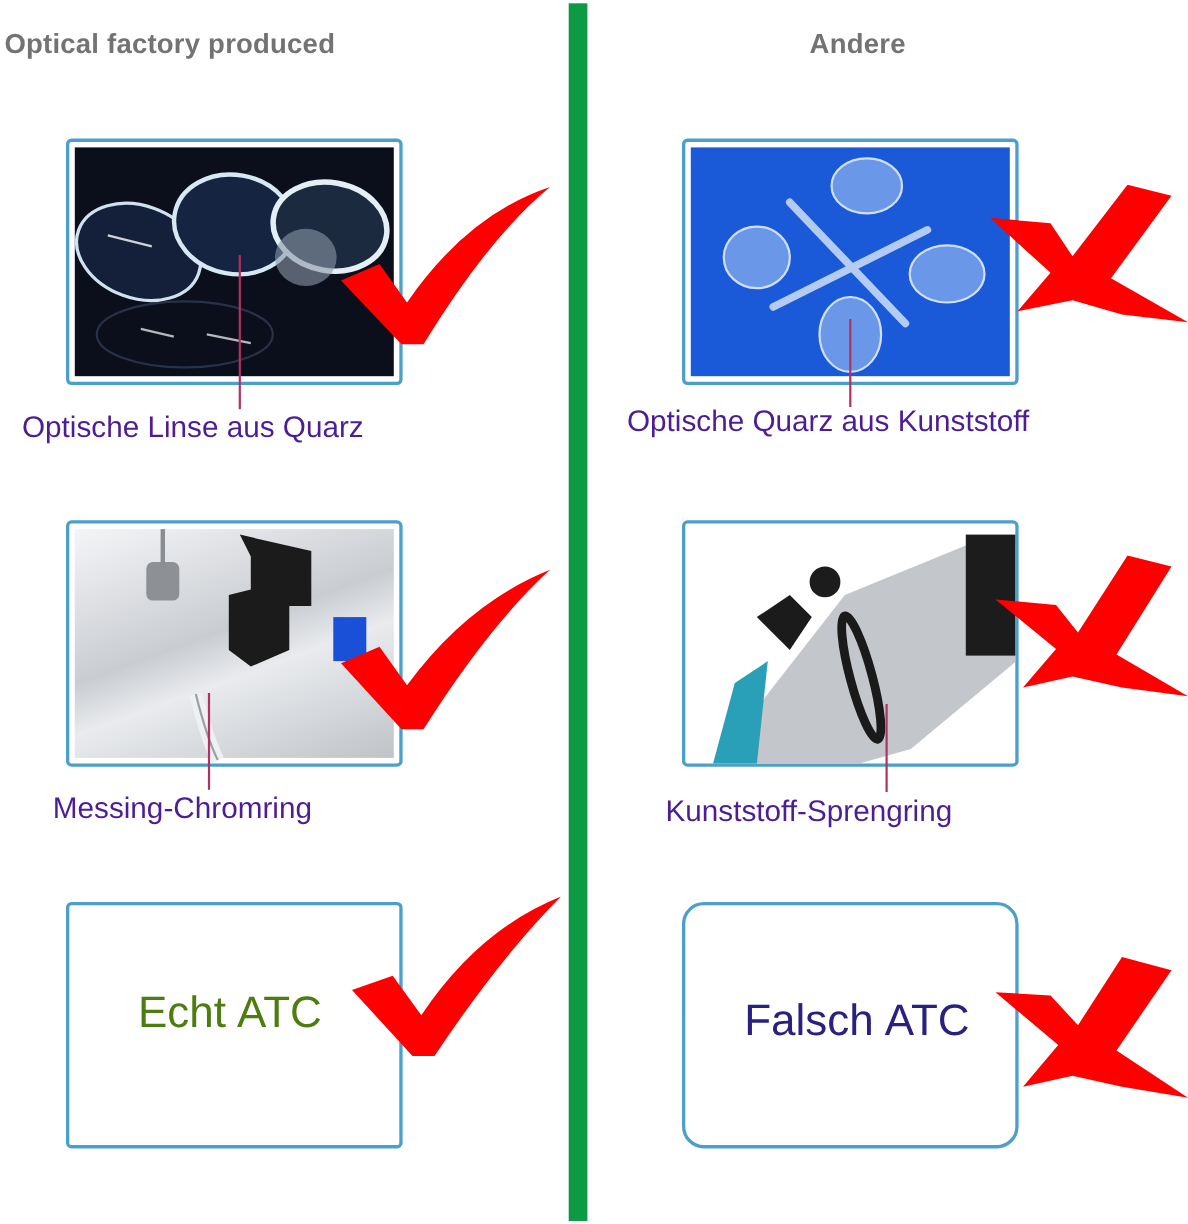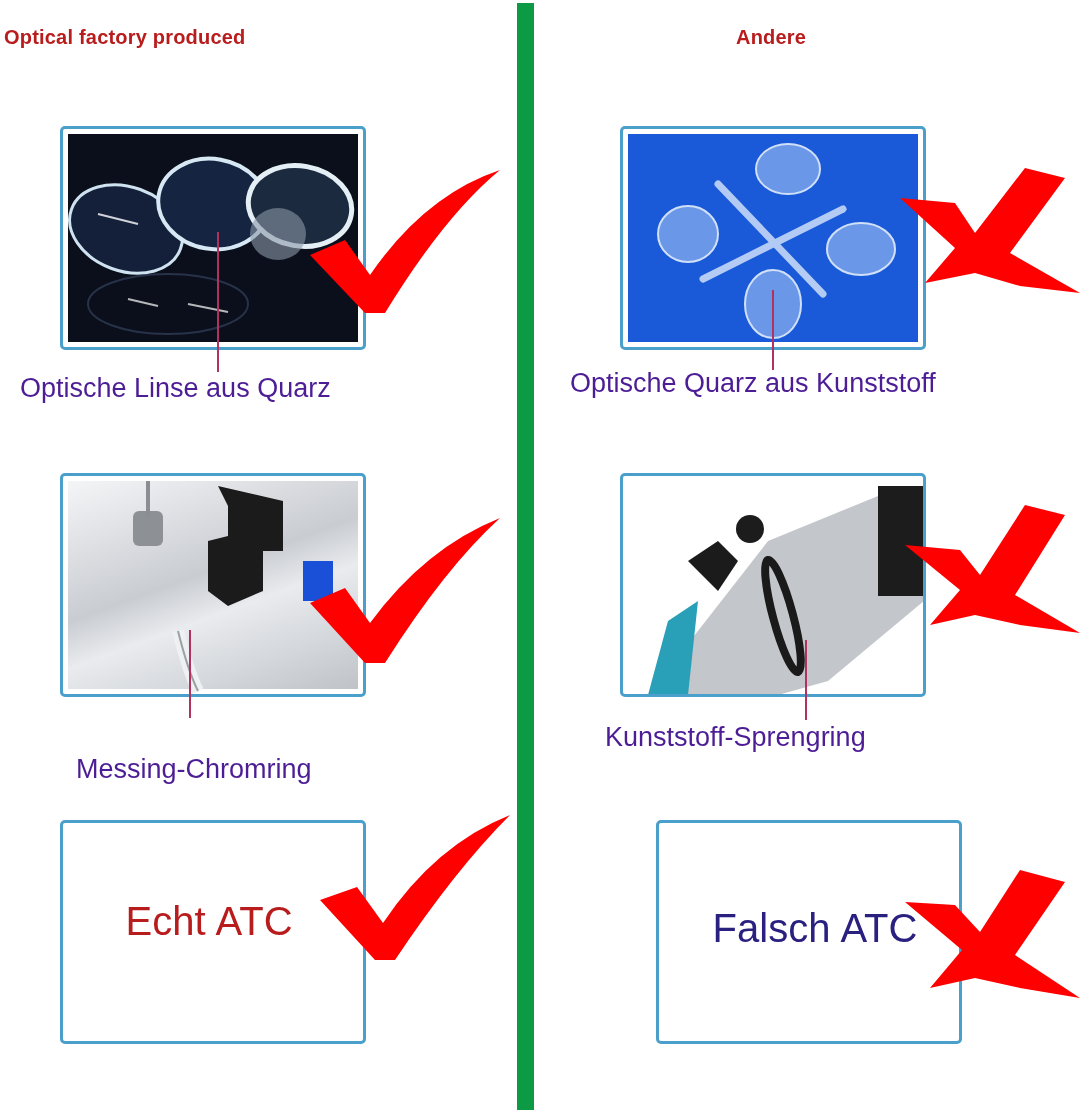--- a/index.html
+++ b/index.html
@@ -1,17 +1,17 @@
 <!DOCTYPE html>
 <html><head>
 <meta charset="utf-8">
 <style>
   html, body { margin:0; padding:0; background:#ffffff; }
   body { width:1080px; height:1113px; position:relative; overflow:hidden; font-family:"Liberation Sans", sans-serif; }
-  .heading { position:absolute; font-weight:bold; font-size:20px; color:#b91c1c; letter-spacing:0.2px; }
+  .heading { position:absolute; font-weight:bold; font-size:25px; color:#737373; letter-spacing:0.2px; }
   .divider { position:absolute; left:517px; top:3px; width:17px; height:1107px; background:#0c9a44; }
   .box { position:absolute; width:306px; height:224px; border:3px solid #4a9fcb; border-radius:5px; background:#fff; box-sizing:border-box; overflow:hidden; }
   .photo { position:absolute; left:5px; top:5px; right:5px; bottom:5px; }
   .caption { position:absolute; font-size:27px; color:#4c1d95; white-space:nowrap; }
   .leader { position:absolute; width:2px; background:#b2325f; }
   .mark { position:absolute; }
   .atc { position:absolute; left:0; right:0; top:0; bottom:0; display:flex; align-items:center; justify-content:center; font-size:40px; }
   .atc b { font-weight:normal; margin-left:10px; }
 </style>
 </head>
@@ -70,21 +70,21 @@
       <rect x="65" y="30" width="30" height="35" rx="6" fill="#8d9196"></rect>
       <rect x="78" y="0" width="4" height="35" fill="#8a8e92"></rect>
       <path d="M150,5 L215,20 L215,70 L195,70 L195,110 L160,125 L140,110 L140,60 L160,55 L160,25 Z" fill="#1b1b1b"></path>
       <rect x="235" y="80" width="30" height="40" fill="#1a4fd8"></rect>
       <path d="M110,150 Q120,190 130,210" stroke="#eef0f2" stroke-width="12" fill="none"></path>
       <path d="M110,150 Q120,190 130,210" stroke="#9aa0a6" stroke-width="2" fill="none"></path>
     </svg>
   </div>
 </div>
 <div class="leader" style="left:189px; top:630px; height:88px;"></div>
-<div class="caption" style="left:76px; top:720px;margin-top:34px;">Messing-Chromring</div>
+<div class="caption" style="left:48px; top:720px;">Messing-Chromring</div>
 <svg class="mark" style="left:305px; top:518px;" width="200" height="150" viewBox="0 0 200 150">
   <path d="M5,85 L40,70 L65,105 Q120,30 195,0 Q140,50 80,145 L60,145 Z" fill="#ff0000"></path>
 </svg>
 
 <div class="box" style="left:620px; top:473px;">
   <div class="photo" style="background:#ffffff;">
     <svg width="296" height="214" viewBox="0 0 296 214">
       <path d="M20,214 L140,60 L250,15 L296,15 L296,120 L200,200 L150,214 Z" fill="#c3c6ca"></path>
       <rect x="250" y="5" width="46" height="110" fill="#1c1c1c"></rect>
       <path d="M60,80 L90,60 L110,80 L90,110 Z" fill="#1b1b1b"></path>
@@ -94,30 +94,30 @@
     </svg>
   </div>
 </div>
 <div class="leader" style="left:805px; top:640px; height:80px;"></div>
 <div class="caption" style="left:605px; top:722px;">Kunststoff-Sprengring</div>
 <svg class="mark" style="left:900px; top:505px;" width="180" height="130" viewBox="0 0 180 130">
   <path d="M5,40 L60,45 L80,70 L125,0 L165,10 L115,90 L180,128 L120,120 L75,110 L30,120 L60,85 Z" fill="#ff0000"></path>
 </svg>
 
 <div class="box" style="left:60px; top:820px;">
-  <div class="atc" style="color:#b91c1c; padding-right:8px; padding-bottom:22px;">
+  <div class="atc" style="color:#4d7c0f; padding-right:8px; padding-bottom:22px;">
     <span>Echt</span>
     <b>ATC</b>
   </div>
 </div>
 <svg class="mark" style="left:315px; top:815px;" width="200" height="150" viewBox="0 0 200 150">
   <path d="M5,85 L42,72 L68,108 Q120,30 195,0 Q140,55 80,145 L60,145 Z" fill="#ff0000"></path>
 </svg>
 
-<div class="box" style="left:656px; top:820px;">
+<div class="box" style="left:620px; top:820px;border-radius:20px;">
   <div class="atc" style="color:#2a2080; padding-left:12px; padding-bottom:8px;">
     <span>Falsch</span>
     <b>ATC</b>
   </div>
 </div>
 <svg class="mark" style="left:900px; top:870px;" width="180" height="130" viewBox="0 0 180 130">
   <path d="M5,32 L55,35 L80,62 L120,0 L165,12 L115,85 L180,128 L120,118 L75,108 L30,118 L62,80 Z" fill="#ff0000"></path>
 </svg>
 
 </body></html>

